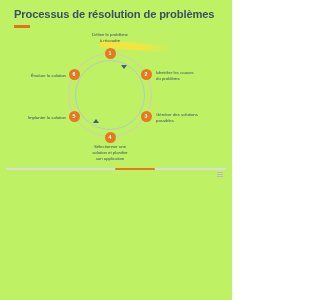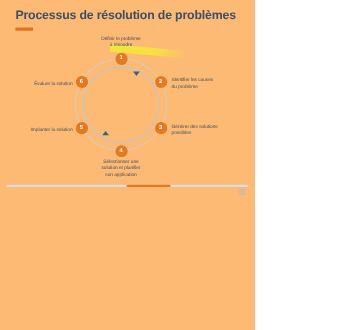--- a/index.html
+++ b/index.html
@@ -16,21 +16,21 @@
     -webkit-font-smoothing: antialiased;
   }
 
   
   #slide {
     position: absolute;
     left: 0;
     top: 0;
     width: 232px;
     height: 300px;
-    background: #fdba74;
+    background: #bef264;
   }
 
   
   #title-block {
     position: absolute;
     left: 14px;
     top: 8px;
     width: 210px;
   }
   #page-title {

